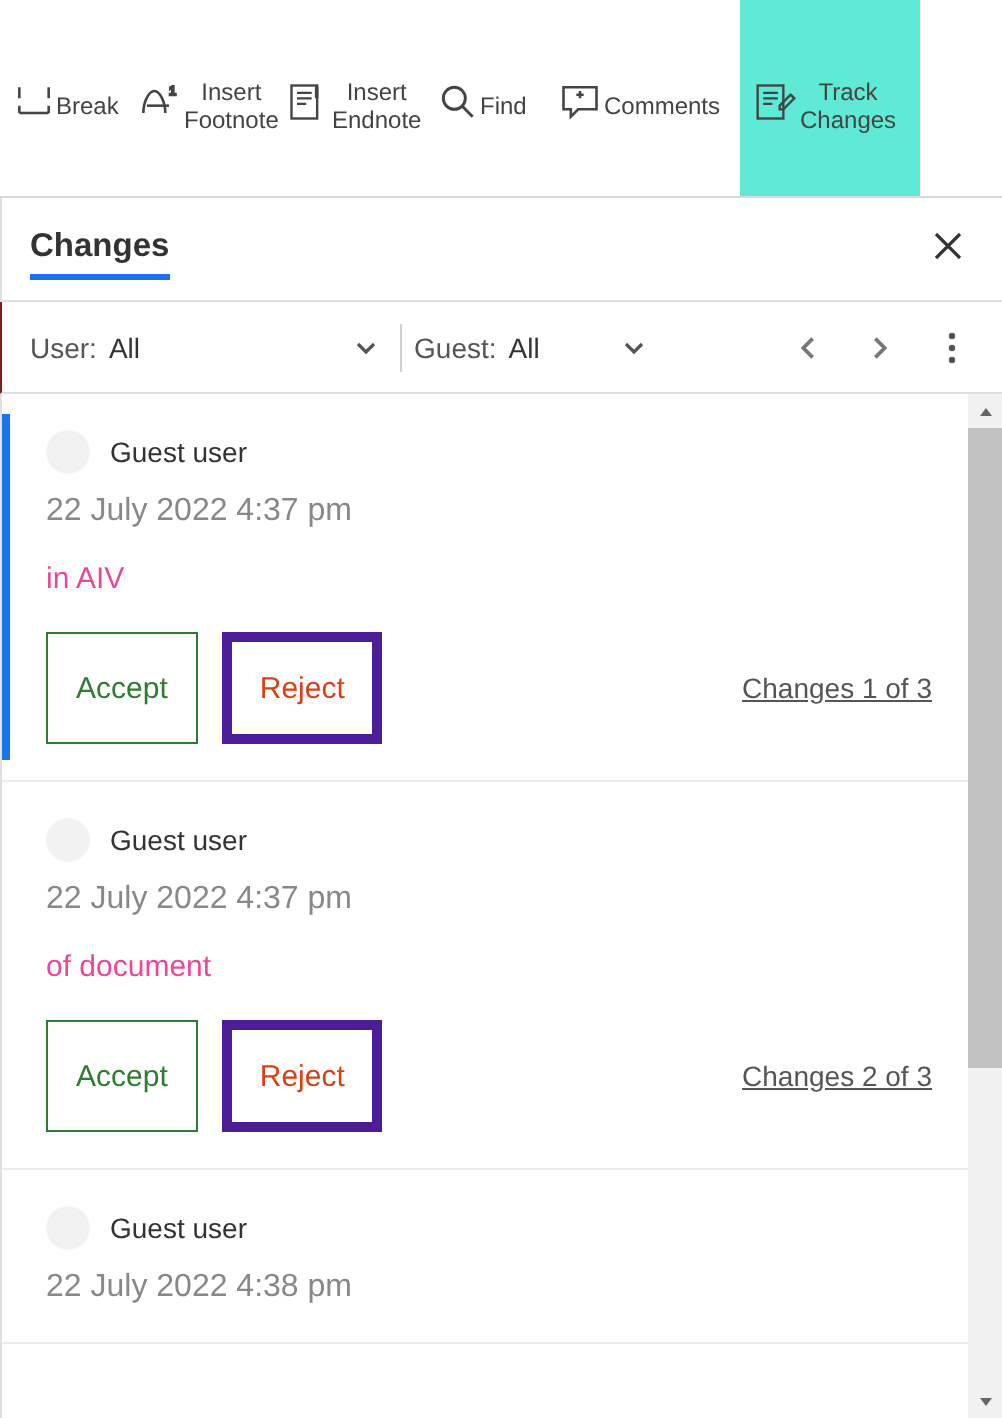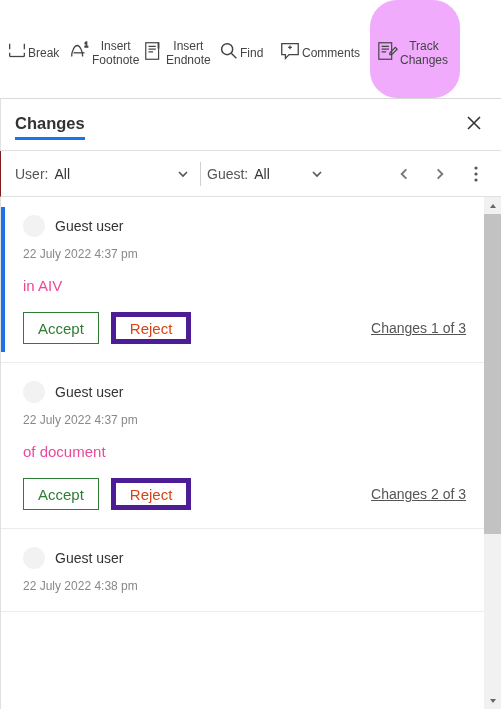--- a/index.html
+++ b/index.html
@@ -35,21 +35,21 @@
     align-items: center;
     justify-content: center;
   }
   .tool .label {
     font-size: 12px;
     color: #444;
     text-align: center;
     line-height: 14px;
     margin-top: 4px;
   }
-  .tool.active { background: #f0abfc; border-radius: 27px; }
+  .tool.active { background: #5eead4; }
   .w-break   { width: 60px; }
   .w-ins-fn  { width: 76px; }
   .w-ins-en  { width: 76px; }
   .w-find    { width: 60px; }
   .w-comm    { width: 98px; }
   .w-track   { width: 90px; }
   .w-rest    { flex: 1; }
 
   
   .panel-header {
@@ -173,36 +173,36 @@
     color: #333;
   }
   .avatar {
     width: 22px;
     height: 22px;
     border-radius: 50%;
     background: #f2f2f2;
   }
   .timestamp {
     margin-top: 10px;
-    font-size: 12px;
+    font-size: 16px;
     color: #888;
   }
   .change-text {
     margin-top: 16px;
     font-size: 15px;
     color: #ec4899;
   }
   .card-bottom {
     margin-top: 18px;
     display: flex;
     align-items: center;
     gap: 12px;
   }
   .btn {
-    height: 32px;
+    height: 56px;
     padding: 0 14px;
     font-size: 15px;
     display: flex;
     align-items: center;
     justify-content: center;
     cursor: pointer;
     background: #fff;
   }
   .btn-accept {
     border: 1px solid #2e7d32;

